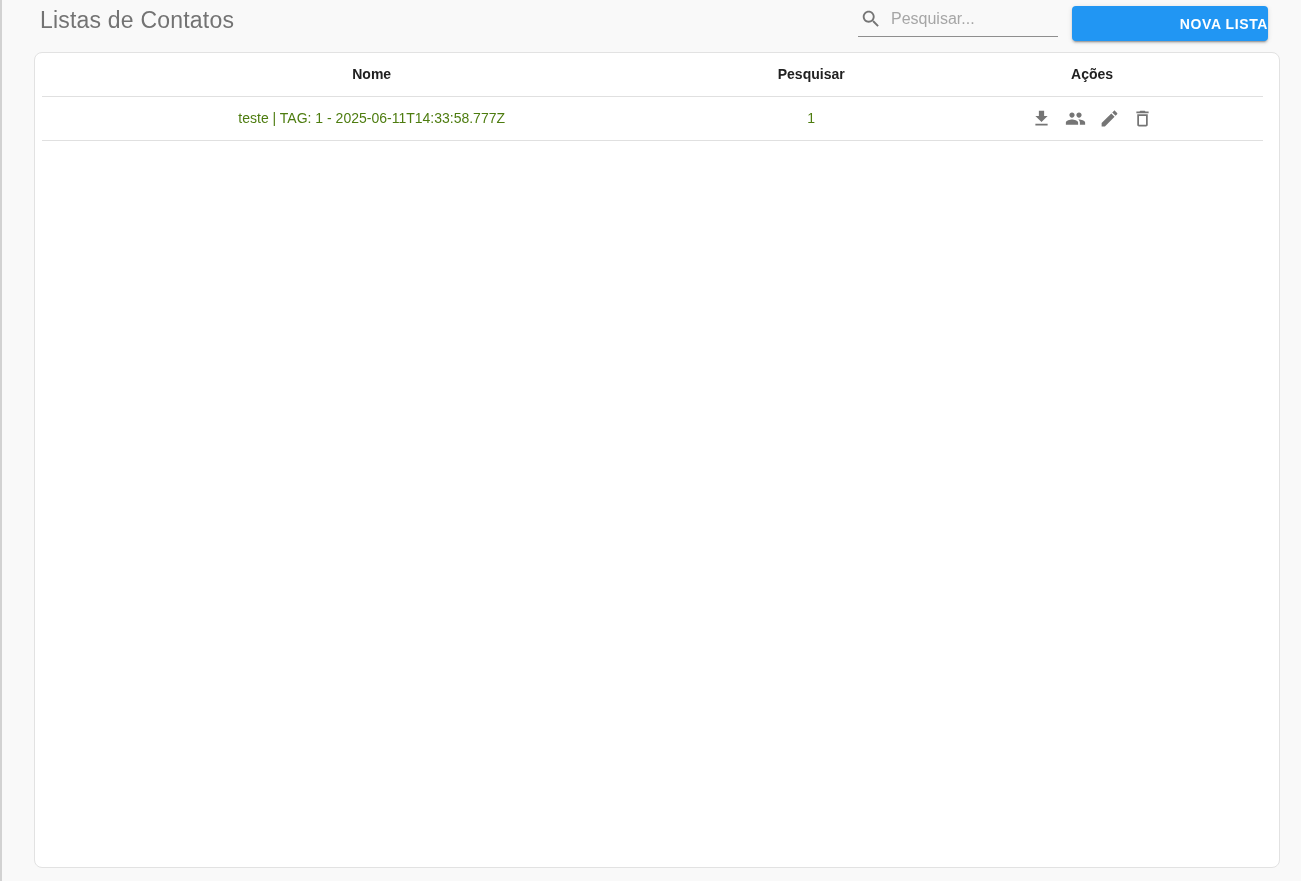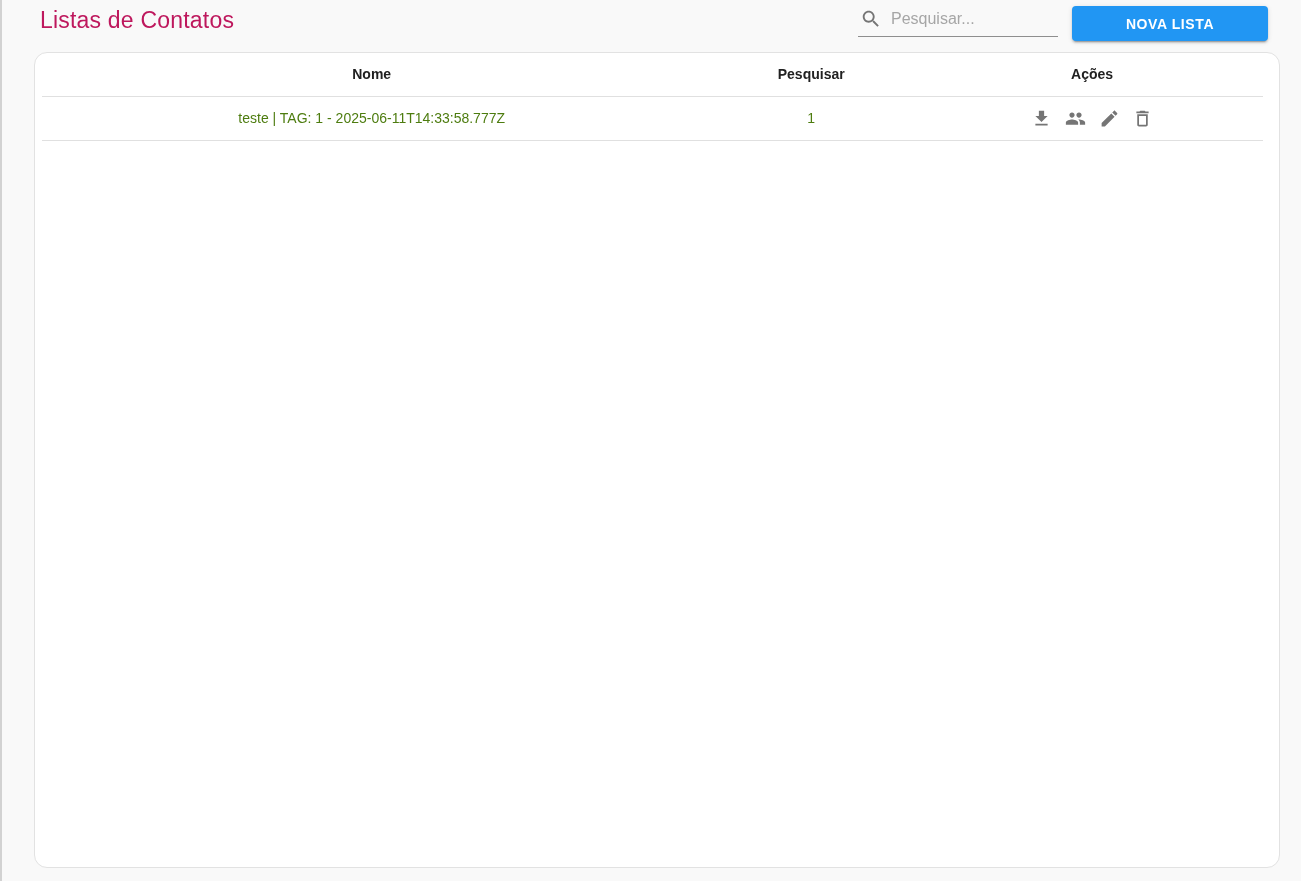--- a/index.html
+++ b/index.html
@@ -10,21 +10,21 @@
     position: relative;
     overflow: hidden;
   }
   .left-edge {
     position: absolute; left: 0; top: 0; width: 2px; height: 881px;
     background: #d2d2d2;
   }
   
   .page-title {
     position: absolute; left: 40px; top: 7px;
-    font-size: 23px; font-weight: 500; color: #be185d;
+    font-size: 23px; font-weight: 500; color: #737373;
     letter-spacing: 0.2px;
   }
   .search-wrap {
     position: absolute; left: 858px; top: 5px; width: 200px; height: 32px;
     display: flex; align-items: center; gap: 9px;
     border-bottom: 1px solid #8e8e8e;
     padding: 0 2px 4px 2px;
   }
   .search-wrap svg { flex: 0 0 auto; }
   .search-input {
@@ -33,25 +33,26 @@
     font-size: 16px; color: #000000; width: 100%;
   }
   .search-input::placeholder { color: #a6a6a6; opacity: 1; }
   .new-list-btn {
     position: absolute; left: 1072px; top: 6px; width: 196px; height: 35px;
     background: #2196f3; color: #ffffff; border: none; border-radius: 4px;
     font-family: "Liberation Sans", sans-serif;
     font-size: 14px; font-weight: 700; letter-spacing: 0.6px;
     text-transform: uppercase; cursor: pointer;
     box-shadow: 0 3px 1px -2px rgba(0,0,0,.2), 0 2px 2px 0 rgba(0,0,0,.14), 0 1px 5px 0 rgba(0,0,0,.12);
+    text-align: right;
   }
   
   .card {
     position: absolute; left: 34px; top: 52px; width: 1246px; height: 816px;
-    background: #ffffff; border: 1px solid #e2e2e2; border-radius: 13px;
+    background: #ffffff; border: 1px solid #e2e2e2; border-radius: 8px;
     padding: 0 16px 0 7px; overflow: hidden;
   }
   table.contact-lists {
     width: 100%; border-collapse: collapse; table-layout: fixed;
   }
   th.col-name  { width: 54%; }
   th.col-count { width: 18%; }
   th.col-actions { width: 28%; }
   th {
     height: 43px; font-size: 14px; font-weight: 700; color: #212121;

